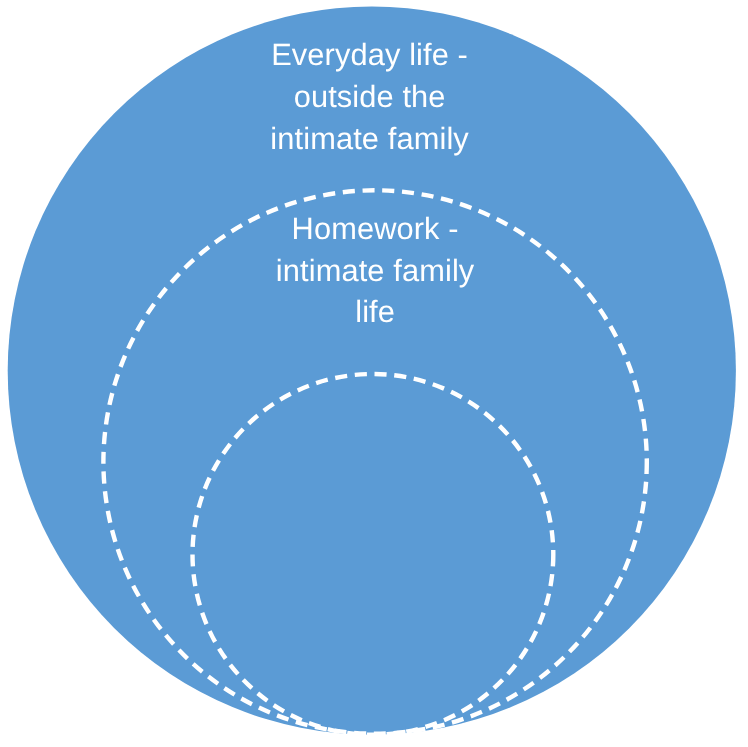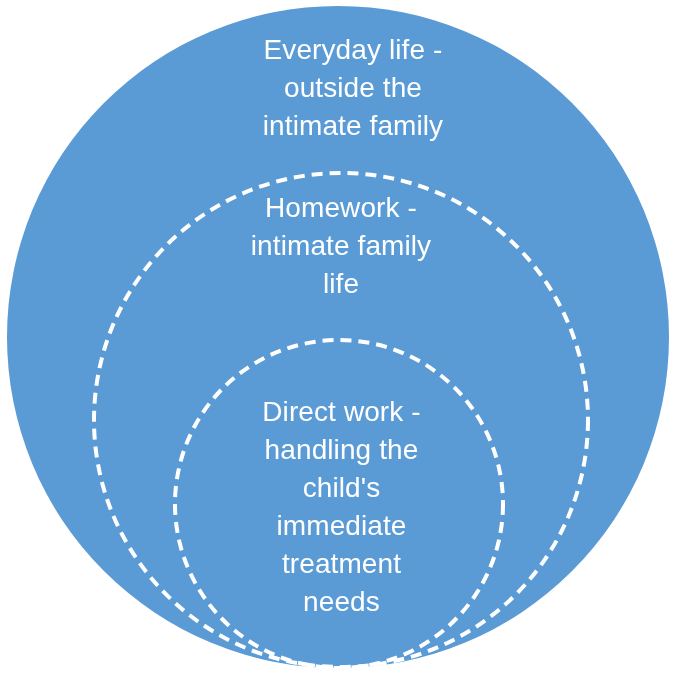--- a/index.html
+++ b/index.html
@@ -40,21 +40,21 @@
     color: #ffffff;
     text-align: center;
     font-family: "Liberation Sans", sans-serif;
     font-size: 28px;
     line-height: 38px;
     font-weight: 400;
     letter-spacing: 0.1px;
     white-space: pre-line;
   }
   #label-outer {
-    left: 203px;
+    left: 186px;
     top: 31px;
     width: 300px;
   }
   #label-middle {
     left: 196px;
     top: 189px;
     width: 290px;
   }
   #label-inner {
     left: 214px;
@@ -73,21 +73,15 @@
     <circle id="circle-inner" cx="339" cy="504" r="164" fill="none" stroke="#FFFFFF" stroke-width="4" stroke-dasharray="11 7" stroke-linecap="butt"></circle>
   </svg>
 
   <div class="label-layer">
     <div class="ring-label" id="label-outer" style="color: rgb(255, 255, 255);">Everyday life -
 outside the
 intimate family</div>
     <div class="ring-label" id="label-middle" style="color: rgb(255, 255, 255);">Homework -
 intimate family
 life</div>
-    <div class="ring-label" id="label-inner" style="color: rgb(255, 255, 255);">Direct work -
-handling the
-child's
-immediate
-treatment
-needs</div>
   </div>
 
 </div>
 
 </body></html>

